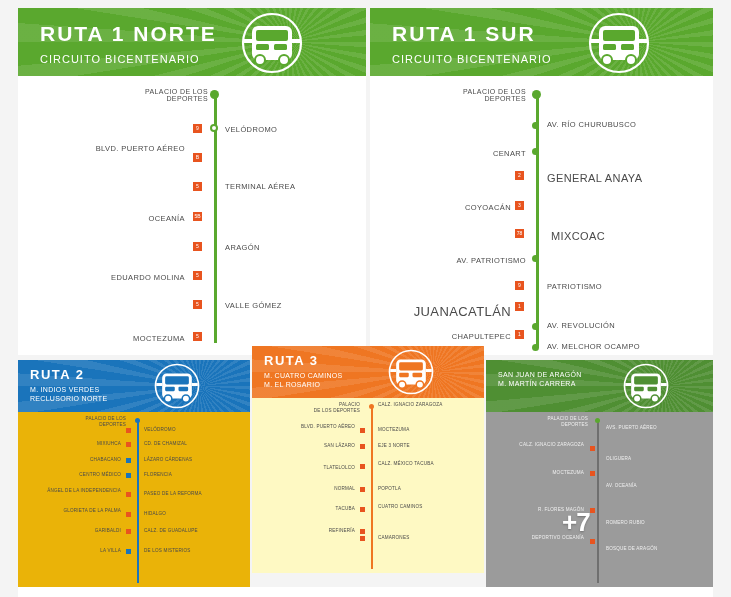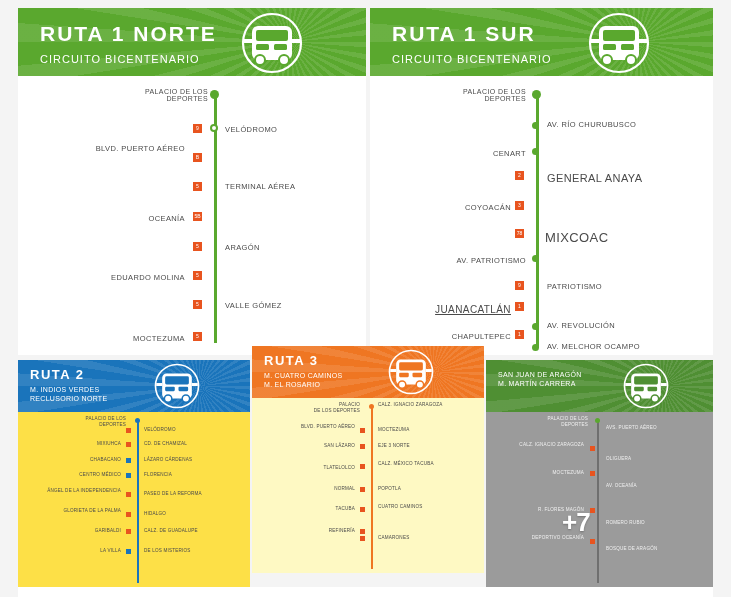--- a/index.html
+++ b/index.html
@@ -250,46 +250,46 @@
       <div class="station" style="left:145px; top:95px; background:#e8541f;"></div>
       <div class="st-tag" style="left:145px; top:95px;">2</div>
       <div class="st-label right" style="left:177px; top:96px; font-size:11px;">GENERAL ANAYA</div>
 
       <div class="st-label left" style="left:6px; top:127px; width:135px; text-align:right; font-size:7.5px;">COYOACÁN</div>
       <div class="station" style="left:145px; top:125px; background:#e8541f;"></div>
       <div class="st-tag" style="left:145px; top:125px;">3</div>
 
       <div class="station" style="left:145px; top:153px; background:#e8541f;"></div>
       <div class="st-tag" style="left:145px; top:153px;">78</div>
-      <div class="st-label right" style="left:175px; top:154px; font-size:13px;">MIXCOAC</div>
+      <div class="st-label right" style="left:181px; top:154px; font-size:11px;">MIXCOAC</div>
 
       <div class="st-label left" style="left:6px; top:180px; width:150px; text-align:right; font-size:7.5px;">AV. PATRIOTISMO</div>
       <div class="station" style="left:162px; top:179px; background:#5aa82e; border-radius:50%; width:7px; height:7px;"></div>
 
       <div class="station" style="left:145px; top:205px; background:#e8541f;"></div>
       <div class="st-tag" style="left:145px; top:205px;">9</div>
       <div class="st-label right" style="left:177px; top:206px; font-size:7.5px;">PATRIOTISMO</div>
 
-      <div class="st-label left" style="left:6px; top:228px; width:135px; text-align:right; font-size:10px;text-decoration:underline;">JUANACATLÁN</div>
+      <div class="st-label left" style="left:6px; top:228px; width:135px; text-align:right; font-size:13px;">JUANACATLÁN</div>
       <div class="station" style="left:145px; top:226px; background:#e8541f;"></div>
       <div class="st-tag" style="left:145px; top:226px;">1</div>
 
       <div class="station" style="left:162px; top:247px; background:#5aa82e; border-radius:50%; width:7px; height:7px;"></div>
       <div class="st-label right" style="left:177px; top:245px; font-size:7.5px;">AV. REVOLUCIÓN</div>
 
       <div class="st-label left" style="left:6px; top:256px; width:135px; text-align:right; font-size:7.5px;">CHAPULTEPEC</div>
       <div class="station" style="left:145px; top:254px; background:#e8541f;"></div>
       <div class="st-tag" style="left:145px; top:254px;">1</div>
 
       <div class="station" style="left:162px; top:268px; background:#5aa82e; border-radius:50%; width:7px; height:7px;"></div>
       <div class="st-label right" style="left:177px; top:266px; font-size:7.5px;">AV. MELCHOR OCAMPO</div>
     </div>
   </div>
 
-  <div class="mini-card" style="left:18px; top:360px; width:232px; height:227px; background:#fde047;">
+  <div class="mini-card" style="left:18px; top:360px; width:232px; height:227px; background:#eab308;">
     <div class="mini-header" style="background:#1a74bb;">
       <div class="rays"></div>
       <div class="hdr-text" style="padding:7px 0 0 12px;">
         <div class="mini-title">RUTA 2</div>
         <div class="mini-sub" style="margin-top:3px;">M. INDIOS VERDES</div>
         <div class="mini-sub">RECLUSORIO NORTE</div>
       </div>
       <div class="emblem" style="right:46px; top:3px;">
         <svg width="54" height="46" viewBox="0 0 72 62">
           <circle cx="36" cy="31" r="29" fill="none" stroke="#ffffff" stroke-width="2.2"></circle>

